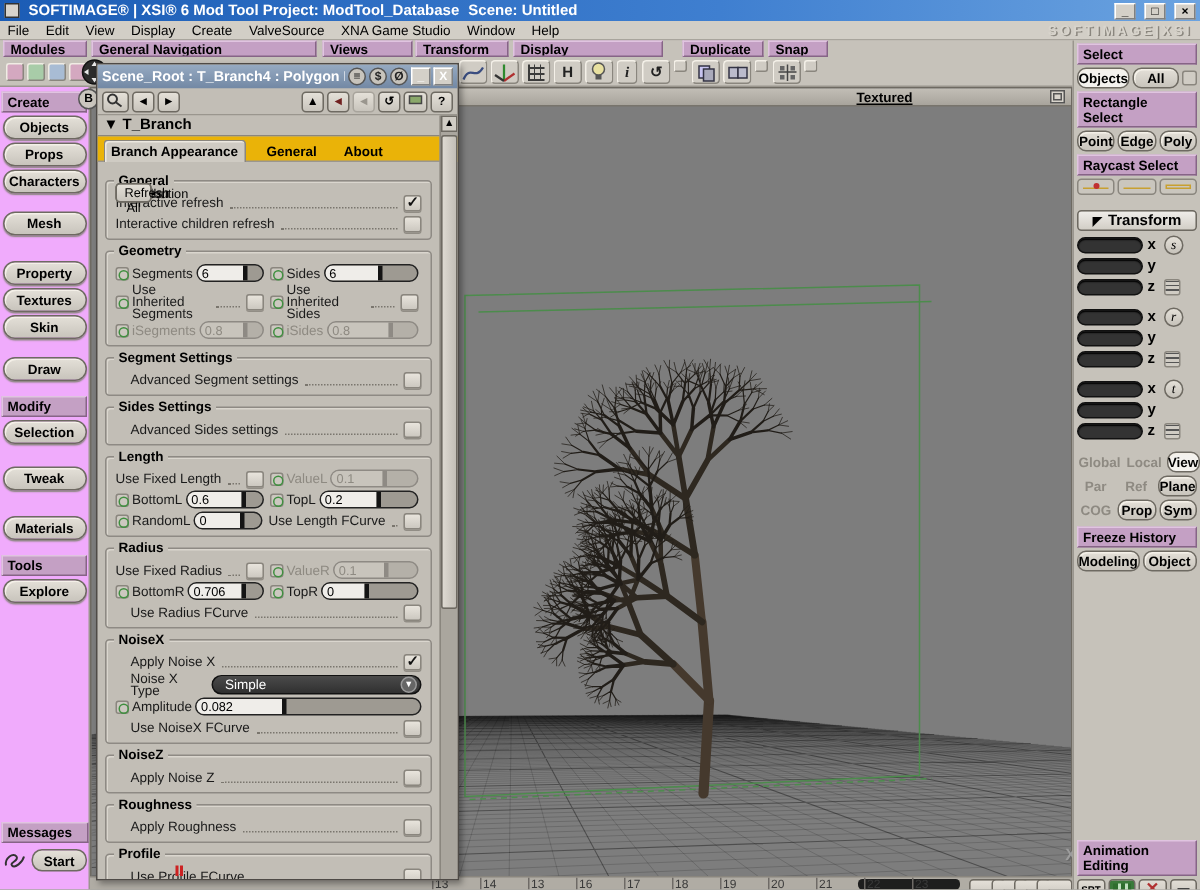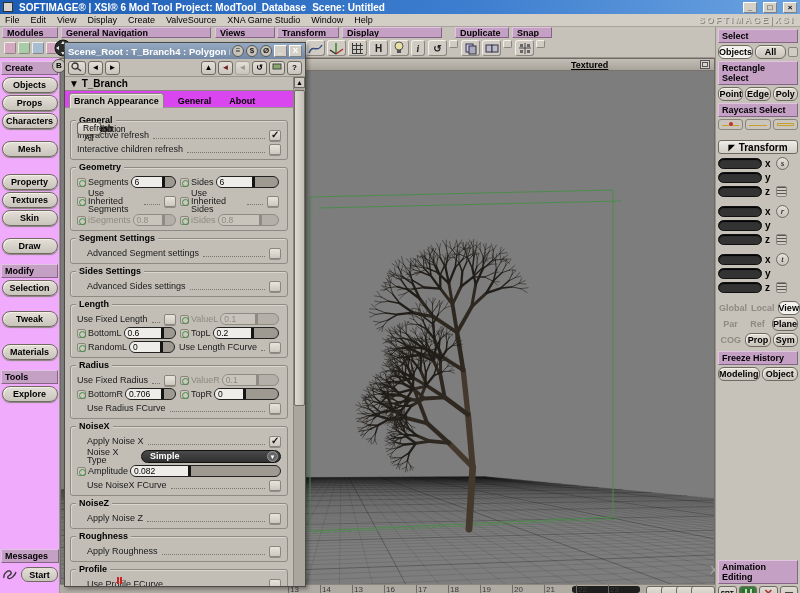--- a/index.html
+++ b/index.html
@@ -76,21 +76,21 @@
   .panel{position:absolute;left:64px;top:42px;width:242px;height:545px;background:#c2beb6;border:1px solid #4e4a46;box-shadow:2px 2px 4px rgba(0,0,0,.35);z-index:10;overflow:hidden}
   .ptitle{height:16px;background:linear-gradient(#96aac2,#7288a4);display:flex;align-items:center;color:#fff;font-weight:bold;font-size:9.5px;padding:0 3px;gap:2px}
   .ptitle .t{flex:1;white-space:nowrap;overflow:hidden}
   .cico{width:12px;height:12px;border-radius:50%;background:#c8c4bc;border:1px solid #555;color:#222;font-size:8px;line-height:10px;text-align:center;font-weight:bold;flex:none}
   .pwb{width:13px;height:12px;background:#d4d0c8;border:1px solid #808080;border-top-color:#fff;border-left-color:#fff;font-size:8px;font-weight:bold;line-height:10px;text-align:center;flex:none}
   .pnav{height:18px;background:#c2beb6;border-bottom:1px solid #9a968e;display:flex;align-items:center;padding:1px 3px;gap:2px}
   .nbtn{height:14px;min-width:15px;background:linear-gradient(#e4e0d8,#c8c4bc);border:1px solid #6e6a62;border-radius:3px;font-size:8px;line-height:12px;text-align:center;padding:0 2px;font-weight:bold}
   .nbtn.dis{color:#9a968e;border-color:#a8a49c}
   .pnav .push{flex:1}
   .pnode{height:14px;border-bottom:1px solid #8a867e;font-weight:bold;font-size:10px;padding:1px 4px;background:#c2beb6}
-  .ptabs{height:17px;display:flex;align-items:flex-end;padding:0 4px;gap:10px;border-bottom:1px solid #9a968e;background:#d946ef}
+  .ptabs{height:17px;display:flex;align-items:flex-end;padding:0 4px;gap:10px;border-bottom:1px solid #9a968e;background:#eab308}
   .ptab{font-weight:bold;font-size:9px;padding:2px 4px;position:relative;top:1px}
   .ptab.active{background:#cfcbc3;border:1px solid #8a867e;border-bottom:none;border-radius:3px 3px 0 0;box-shadow:inset 1px 1px 0 #ece8e0}
   .pbody{position:absolute;left:0;top:66px;right:12px;bottom:0;overflow:hidden;padding-top:4px}
   .pscroll{position:absolute;right:0;top:34px;bottom:0;width:12px;background:#aaa69e;border-left:1px solid #8a867e}
   .pscroll .arr{position:absolute;left:0;width:11px;height:11px;background:#d0ccc4;border:1px solid #6e6a62;font-size:7px;text-align:center;line-height:10px}
   .pscroll .thumb{position:absolute;left:0;top:13px;width:11px;height:62%;background:linear-gradient(90deg,#dedad2,#c2beb6);border:1px solid #6e6a62;border-radius:2px}
   .pgroup{position:relative;border:1px solid #8e8a84;border-radius:3px;margin:7px 5px 5px;padding:7px 4px 3px;box-shadow:inset 1px 1px 0 #dad6ce}
   .gtitle{position:absolute;top:-6px;left:5px;background:#c2beb6;padding:0 3px;font-weight:bold;font-size:9px}
   .prow{display:flex;align-items:center;min-height:14px;padding:0 2px;font-size:9px;gap:2px}
   .prow.indent{padding-left:12px}
@@ -103,21 +103,21 @@
   .divot::after{content:"";position:absolute;left:1px;top:1px;width:5px;height:5px;border-radius:50%;border:1.5px solid #3f8f3f}
   .cb{width:12px;height:11px;background:linear-gradient(#e8e4dc,#ccc8c0);border:1px solid #8a867e;border-radius:2px;box-shadow:0 1px 0 #918d85;flex:none;position:relative}
   .cb.checked::after{content:"✓";position:absolute;left:1px;top:-2px;font-size:10px;font-weight:bold;color:#111}
   .slider{height:12px;border:1.5px solid #222;border-radius:7px;background:#9e9a92;display:flex;overflow:hidden;flex:1;min-width:40px}
   .slider .sval{background:#efede9;font-size:8.5px;padding:0 3px;display:flex;align-items:center;overflow:hidden}
   .slider .sthumb{width:3px;background:#141414;flex:none}
   .slider.dis{border-color:#8e8a84;background:#b4b0a8}
   .slider.dis .sval{background:#c8c4bc;color:#8e8a82}
   .slider.dis .sthumb{background:#8e8a84}
   .pbtn{height:13px;background:linear-gradient(#e4e0d8,#c8c4bc);border:1px solid #6e6a62;border-radius:3px;font-size:8.5px;padding:0 5px;font-family:"Liberation Sans",sans-serif;flex:none}
-  .dd{height:13px;flex:1;background:linear-gradient(#4a4a4a,#303030);border:1px solid #111;border-radius:7px;display:flex;align-items:center;color:#fff;font-size:9px;padding:0 2px 0 8px;font-weight:bold}
+  .dd{height:13px;flex:1;background:linear-gradient(#4a4a4a,#303030);border:1px solid #111;border-radius:7px;display:flex;align-items:center;color:#fff;font-size:9px;padding:0 2px 0 8px;font-weight:normal}
   .dd .ddt{flex:1}
   .dda{width:11px;height:11px;border-radius:50%;background:#666;border:1px solid #999;color:#fff;font-size:6px;text-align:center;line-height:10px;flex:none}
   .redmark{position:absolute;left:52px;bottom:2px;width:7px;height:7px;z-index:11;display:flex;gap:1px}
   .redmark i{width:2px;height:7px;background:#c22;display:block}
 
   .compass{position:absolute;left:54px;top:39px;z-index:5}
   .bcirc{position:absolute;left:52px;top:59px;z-index:5;width:14px;height:14px;border-radius:50%;background:#cac6be;border:1px solid #555;font-size:8px;font-weight:bold;text-align:center;line-height:12px}
 </style>
 </head>
 <body>

